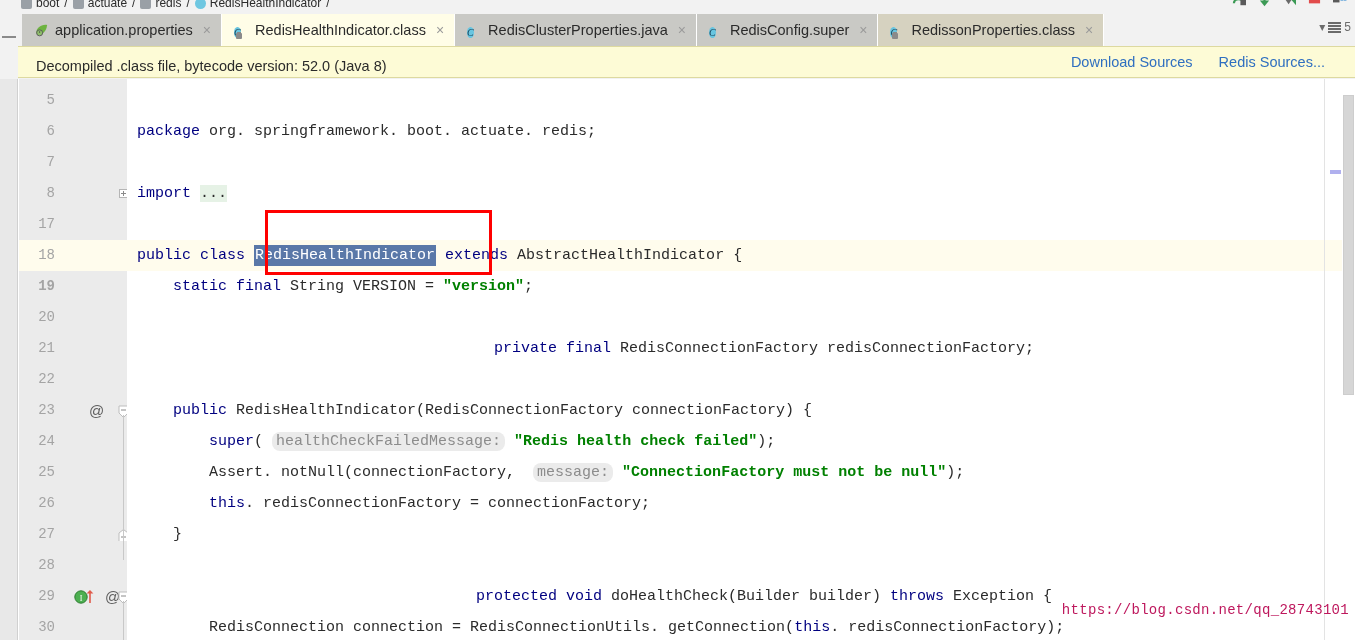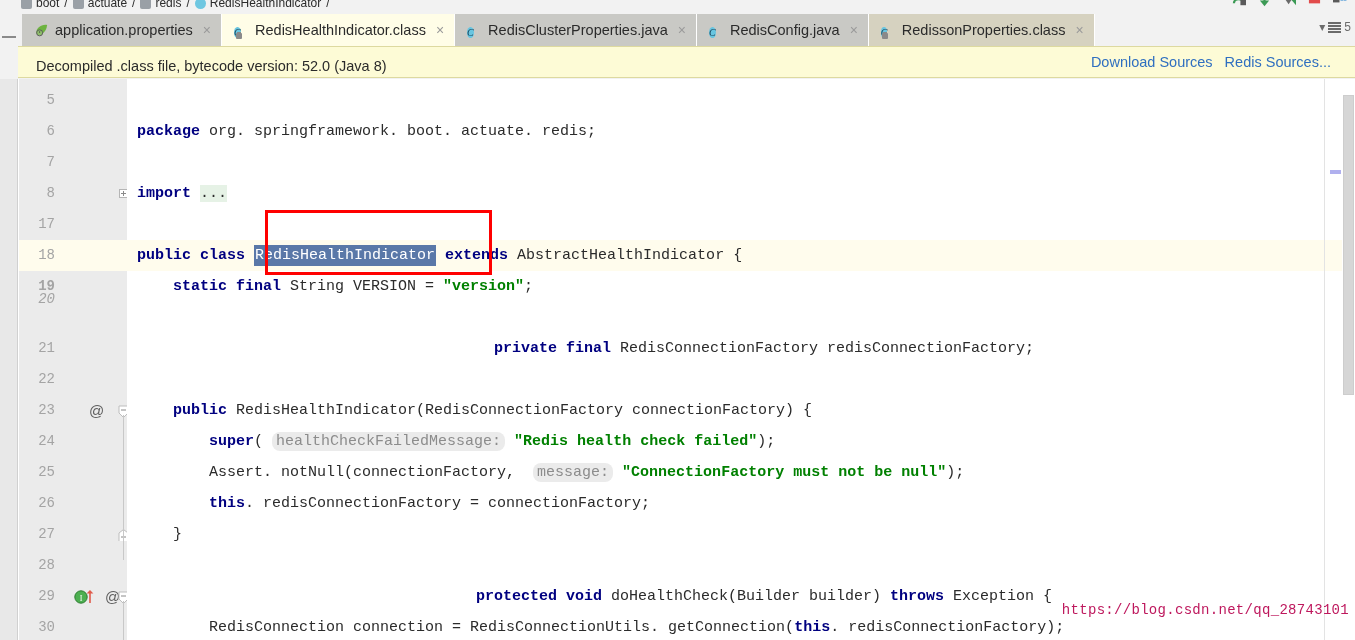--- a/index.html
+++ b/index.html
@@ -41,38 +41,38 @@
   .tabsright{position:absolute;right:4px;top:6px;display:flex;align-items:center;gap:3px;color:#6b6b6b;font-size:12px;}
   .burger{display:inline-block;width:13px;height:10px;position:relative;}
   .burger i{position:absolute;left:0;width:13px;height:1.6px;background:#6b6b6b;}
   .burger i:nth-child(1){top:0} .burger i:nth-child(2){top:3px} .burger i:nth-child(3){top:6px} .burger i:nth-child(4){top:9px}
 
   
   .banner{position:absolute;left:18px;top:46px;width:1337px;height:32px;background:#fdfbd6;
           border-top:1px solid #ddd9a0;border-bottom:1px solid #ddd9a0;box-sizing:border-box;
           display:flex;align-items:center;}
   .banner .btxt{margin-left:18px;font-size:14.5px;color:#2b2b2b;margin-top:8px;}
-  .banner .blinks{margin-left:auto;display:flex;gap:12px;margin-right:24px;}
+  .banner .blinks{margin-left:auto;display:flex;gap:26px;margin-right:30px;}
   .banner .blink{color:#2f6fc0;font-size:14.5px;}
 
   
   .editor{position:absolute;left:0;top:79px;width:1355px;height:561px;background:#ffffff;overflow:hidden;}
   .leftrail{position:absolute;left:0;top:0;width:18px;height:561px;background:#e8e8e8;border-right:1px solid #d0d0d0;box-sizing:border-box;}
   .gutter{position:absolute;left:19px;top:0;width:108px;height:561px;background:#ebebeb;}
   .gutterline{position:absolute;left:0;width:108px;height:31px;}
   .lnum{position:absolute;right:72px;top:0;width:26px;line-height:31px;text-align:right;
         font-family:"Liberation Mono", monospace;font-size:14px;color:#a4a4a4;}
   .gicon{position:absolute;line-height:31px;font-size:13px;}
 
   .codearea{position:absolute;left:127px;top:0;right:0;height:561px;background:#ffffff;}
   .line{position:absolute;left:0;right:0;height:31px;line-height:31px;white-space:pre;
         font-family:"Liberation Mono", monospace;font-size:15px;color:#2b2b2b;}
   .line .pad{padding-left:10px;}
   .cur{background:#fffced;}
-  .kw{color:#000080;font-weight:bold;}
+  .kw{color:#000080;font-weight:normal;}
   .str{color:#008000;font-weight:bold;}
   .plain{color:#2b2b2b;}
   .hintchip{background:#ebebeb;color:#8c8c8c;border-radius:8px;padding:1px 4px;}
   .greenfold{background:#e6f2e6;}
   .sel{background:#5a78a8;color:#ffffff;padding:2px 1px;}
 
   
   .foldsq{position:absolute;width:9px;height:9px;border:1px solid #b5b5b5;background:#fff;box-sizing:border-box;}
   .foldsq:before{content:"";position:absolute;left:1px;top:3px;width:5px;height:1px;background:#8a8a8a;}
   .foldsq.plus:after{content:"";position:absolute;left:3px;top:1px;width:1px;height:5px;background:#8a8a8a;}
@@ -168,21 +168,21 @@
       </div>
 
       <div class="tab">
         <span class="ticon"><span class="clsico">C</span></span>
         <span>RedisClusterProperties.java</span>
         <span class="tclose">×</span>
       </div>
 
       <div class="tab">
         <span class="ticon"><span class="clsico">C</span></span>
-        <span>RedisConfig.java</span>
+        <span>RedisConfig.super</span>
         <span class="tclose">×</span>
       </div>
 
       <div class="tab dim">
         <span class="ticon"><span class="clsico locked">C</span></span>
         <span>RedissonProperties.class</span>
         <span class="tclose">×</span>
       </div>
 
     </div>
@@ -225,21 +225,21 @@
         </div>
         <div class="gutterline" style="top: 130px;">
           <span class="lnum">17</span>
         </div>
         <div class="gutterline cur" style="top: 161px;">
           <span class="lnum">18</span>
         </div>
         <div class="gutterline" style="top: 192px; font-weight: bold;">
           <span class="lnum">19</span>
         </div>
-        <div class="gutterline" style="top: 205px; font-style: italic;">
+        <div class="gutterline" style="top: 223px;">
           <span class="lnum">20</span>
         </div>
         <div class="gutterline" style="top: 254px;">
           <span class="lnum">21</span>
         </div>
         <div class="gutterline" style="top: 285px;">
           <span class="lnum">22</span>
         </div>
         <div class="gutterline" style="top: 316px;">
           <span class="lnum">23</span>

